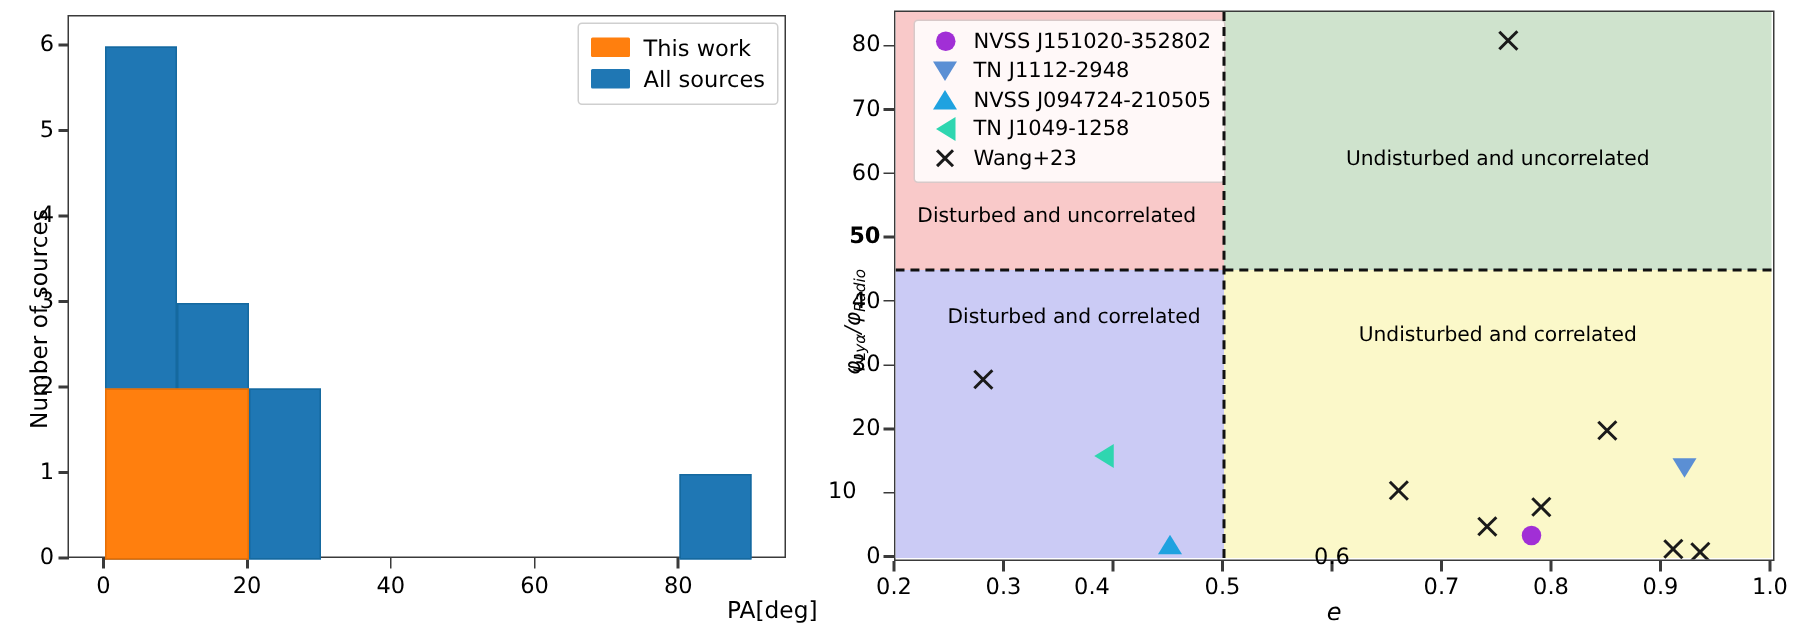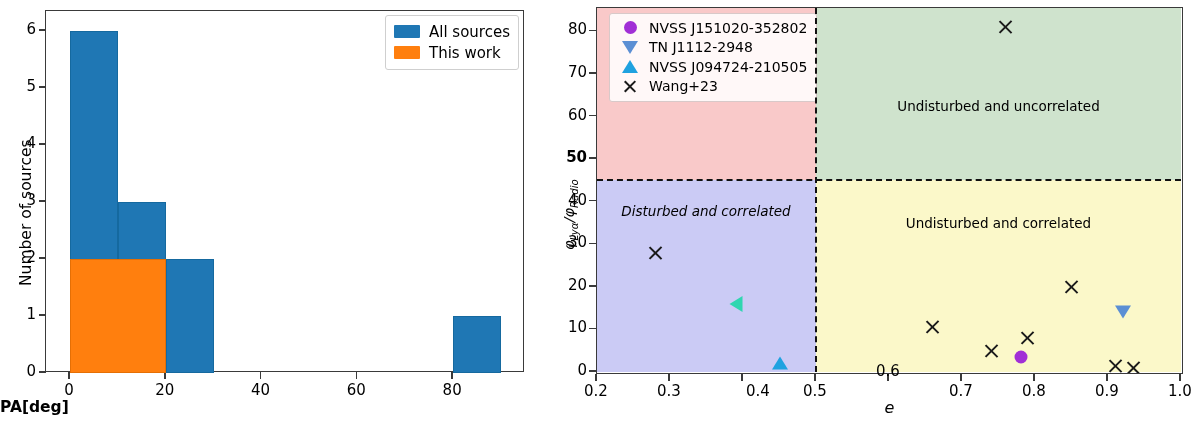--- a/index.html
+++ b/index.html
@@ -107,26 +107,26 @@
       <div id="left-bars" style="position:absolute;left:0;top:0;right:0;bottom:0;">
           <div class="bar bar-all" style="left: 23.95px; width: 47.9px; top: 19.9528px; height: 342.047px; z-index: 1;"></div>
           <div class="bar bar-all" style="left: 71.85px; width: 47.9px; top: 190.976px; height: 171.024px; z-index: 1;"></div>
           <div class="bar bar-all" style="left: 119.75px; width: 47.9px; top: 247.984px; height: 114.016px; z-index: 1;"></div>
           <div class="bar bar-all" style="left: 407.15px; width: 47.9px; top: 304.992px; height: 57.0079px; z-index: 1;"></div>
           <div class="bar bar-this" style="left: 23.95px; width: 95.8px; top: 247.984px; height: 114.016px; z-index: 2;"></div>
         </div>
 
       <div id="left-legend">
         <div class="lg-row">
+          <div class="lg-swatch" style="background:#ff7f0e;"></div>
+          <div class="lg-text">This work</div>
+        </div>
+        <div class="lg-row">
           <div class="lg-swatch" style="background:#1f77b4;"></div>
           <div class="lg-text">All sources</div>
-        </div>
-        <div class="lg-row">
-          <div class="lg-swatch" style="background:#ff7f0e;"></div>
-          <div class="lg-text">This work</div>
         </div>
       </div>
     </div>
 
     <div id="left-yticks">
         <div class="tick" style="left: 39px; top: 371.25px; width: 7px; height: 1.5px;"></div>
         <div class="ticklabel" style="right: 512px; top: 364px; text-align: right; width: 28px; position: absolute; left: 8px;">0</div>
         <div class="tick" style="left: 39px; top: 314.242px; width: 7px; height: 1.5px;"></div>
         <div class="ticklabel" style="right: 512px; top: 306.992px; text-align: right; width: 28px; position: absolute; left: 8px;">1</div>
         <div class="tick" style="left: 39px; top: 257.234px; width: 7px; height: 1.5px;"></div>
@@ -147,39 +147,40 @@
         <div class="tick" style="left: 164px; top: 372px; width: 1.5px; height: 7px;"></div>
         <div class="ticklabel" style="left: 144.75px; top: 383px; width: 40px; text-align: center;">20</div>
         <div class="tick" style="left: 259.8px; top: 372px; width: 1.5px; height: 7px;"></div>
         <div class="ticklabel" style="left: 240.55px; top: 383px; width: 40px; text-align: center;">40</div>
         <div class="tick" style="left: 355.6px; top: 372px; width: 1.5px; height: 7px;"></div>
         <div class="ticklabel" style="left: 336.35px; top: 383px; width: 40px; text-align: center;">60</div>
         <div class="tick" style="left: 451.4px; top: 372px; width: 1.5px; height: 7px;"></div>
         <div class="ticklabel" style="left: 432.15px; top: 383px; width: 40px; text-align: center;">80</div>
       </div>
 
-    <div class="axlabel" style="left:0;top:398px;width:545px;text-align:left;font-weight:bold;">PA[deg]</div>
+    <div class="axlabel" style="left:0;top:398px;width:545px;text-align:right;">PA[deg]</div>
 
     <div class="ylabel-rot" style="left:17px;top:286px;">Number of sources</div>
   </div>
 
   <div class="panel" style="left:545px;top:0;width:655px;height:422px;">
 
     <div class="axes" id="right-axes" style="left:51px;top:7px;">
 
       <div class="quad" id="q-tl" style="left: 0px; top: 0px; width: 219px; height: 172.421px; background: rgb(249, 201, 201);"></div>
       <div class="quad" id="q-tr" style="left: 219px; top: 0px; width: 365px; height: 172.421px; background: rgb(207, 227, 205);"></div>
       <div class="quad" id="q-bl" style="left: 0px; top: 172.421px; width: 219px; height: 191.579px; background: rgb(203, 203, 245);"></div>
       <div class="quad" id="q-br" style="left: 219px; top: 172.421px; width: 365px; height: 191.579px; background: rgb(251, 248, 201);"></div>
 
       <div class="dashline-v" id="div-v" style="left: 217.75px; top: 0px; height: 364px; z-index: 5;"></div>
       <div class="dashline-h" id="div-h" style="left: 0px; top: 171.171px; width: 584px; z-index: 5;"></div>
 
+      <div class="quad-label" id="ql-tl" style="left: 107.5px; top: 128px; z-index: 6;">Disturbed and uncorrelated</div>
       <div class="quad-label" id="ql-tr" style="left: 401.5px; top: 90px; z-index: 6;">Undisturbed and uncorrelated</div>
-      <div class="quad-label" id="ql-bl" style="left: 109px; top: 195px; z-index: 6; font-style: italic;">Disturbed and correlated</div>
+      <div class="quad-label" id="ql-bl" style="left: 119px; top: 195px; z-index: 6;">Disturbed and correlated</div>
       <div class="quad-label" id="ql-br" style="left: 401.5px; top: 207px; z-index: 6;">Undisturbed and correlated</div>
 
       <div id="right-points" style="position:absolute;left:0;top:0;right:0;bottom:0;">
           <div class="pt pt-x" style="left: 408.8px; top: 19.1579px; z-index: 8;"></div>
           <div class="pt pt-x" style="left: 58.4px; top: 244.795px; z-index: 8;"></div>
           <div class="pt pt-x" style="left: 474.5px; top: 278.854px; z-index: 8;"></div>
           <div class="pt pt-x" style="left: 335.8px; top: 319.298px; z-index: 8;"></div>
           <div class="pt pt-x" style="left: 430.7px; top: 329.942px; z-index: 8;"></div>
           <div class="pt pt-x" style="left: 394.2px; top: 342.713px; z-index: 8;"></div>
           <div class="pt pt-x" style="left: 518.3px; top: 357.614px; z-index: 8;"></div>
@@ -204,32 +205,38 @@
           <div class="rlg-text">TN J1112-2948</div>
         </div>
         <div class="rlg-row">
           <div class="rlg-marker">
             <div class="pt-tri-up" style="position:static;"></div>
           </div>
           <div class="rlg-text">NVSS J094724-210505</div>
         </div>
         <div class="rlg-row">
           <div class="rlg-marker">
+            <div class="pt-tri-left" style="position:static;"></div>
+          </div>
+          <div class="rlg-text">TN J1049-1258</div>
+        </div>
+        <div class="rlg-row">
+          <div class="rlg-marker">
             <div class="rlg-x"></div>
           </div>
           <div class="rlg-text">Wang+23</div>
         </div>
       </div>
     </div>
 
     <div id="right-yticks">
         <div class="tick" style="left: 44px; top: 370.25px; width: 7px; height: 1.5px;"></div>
         <div class="ticklabel" style="left: 7px; top: 363px; width: 35px; text-align: right;">0</div>
         <div class="tick" style="left: 44px; top: 327.677px; width: 7px; height: 1.5px;"></div>
-        <div class="ticklabel" style="left: 7px; top: 320.427px; width: 35px; text-align: right;">10</div>
+        <div class="ticklabel" style="left: 7px; top: 320.427px; width: 35px; text-align: left;">10</div>
         <div class="tick" style="left: 44px; top: 285.104px; width: 7px; height: 1.5px;"></div>
         <div class="ticklabel" style="left: 7px; top: 277.854px; width: 35px; text-align: right;">20</div>
         <div class="tick" style="left: 44px; top: 242.531px; width: 7px; height: 1.5px;"></div>
         <div class="ticklabel" style="left: 7px; top: 235.281px; width: 35px; text-align: right;">30</div>
         <div class="tick" style="left: 44px; top: 199.958px; width: 7px; height: 1.5px;"></div>
         <div class="ticklabel" style="left: 7px; top: 192.708px; width: 35px; text-align: right;">40</div>
         <div class="tick" style="left: 44px; top: 157.385px; width: 7px; height: 1.5px;"></div>
         <div class="ticklabel" style="left: 7px; top: 150.135px; width: 35px; text-align: right; font-weight: bold;">50</div>
         <div class="tick" style="left: 44px; top: 114.811px; width: 7px; height: 1.5px;"></div>
         <div class="ticklabel" style="left: 7px; top: 107.561px; width: 35px; text-align: right;">60</div>
@@ -237,21 +244,21 @@
         <div class="ticklabel" style="left: 7px; top: 64.9883px; width: 35px; text-align: right;">70</div>
         <div class="tick" style="left: 44px; top: 29.6652px; width: 7px; height: 1.5px;"></div>
         <div class="ticklabel" style="left: 7px; top: 22.4152px; width: 35px; text-align: right;">80</div>
       </div>
     <div id="right-xticks">
         <div class="tick" style="left: 50.25px; top: 374px; width: 1.5px; height: 7px;"></div>
         <div class="ticklabel" style="left: 26px; top: 384px; width: 50px; text-align: center;">0.2</div>
         <div class="tick" style="left: 123.25px; top: 374px; width: 1.5px; height: 7px;"></div>
         <div class="ticklabel" style="left: 99px; top: 384px; width: 50px; text-align: center;">0.3</div>
         <div class="tick" style="left: 196.25px; top: 374px; width: 1.5px; height: 7px;"></div>
-        <div class="ticklabel" style="left: 188px; top: 384px; width: 50px; text-align: center;">0.4</div>
+        <div class="ticklabel" style="left: 158px; top: 384px; width: 50px; text-align: center;">0.4</div>
         <div class="tick" style="left: 269.25px; top: 374px; width: 1.5px; height: 7px;"></div>
         <div class="ticklabel" style="left: 245px; top: 384px; width: 50px; text-align: center;">0.5</div>
         <div class="tick" style="left: 342.25px; top: 374px; width: 1.5px; height: 7px;"></div>
         <div class="ticklabel" style="left: 318px; top: 364px; width: 50px; text-align: center;">0.6</div>
         <div class="tick" style="left: 415.25px; top: 374px; width: 1.5px; height: 7px;"></div>
         <div class="ticklabel" style="left: 391px; top: 384px; width: 50px; text-align: center;">0.7</div>
         <div class="tick" style="left: 488.25px; top: 374px; width: 1.5px; height: 7px;"></div>
         <div class="ticklabel" style="left: 464px; top: 384px; width: 50px; text-align: center;">0.8</div>
         <div class="tick" style="left: 561.25px; top: 374px; width: 1.5px; height: 7px;"></div>
         <div class="ticklabel" style="left: 537px; top: 384px; width: 50px; text-align: center;">0.9</div>

